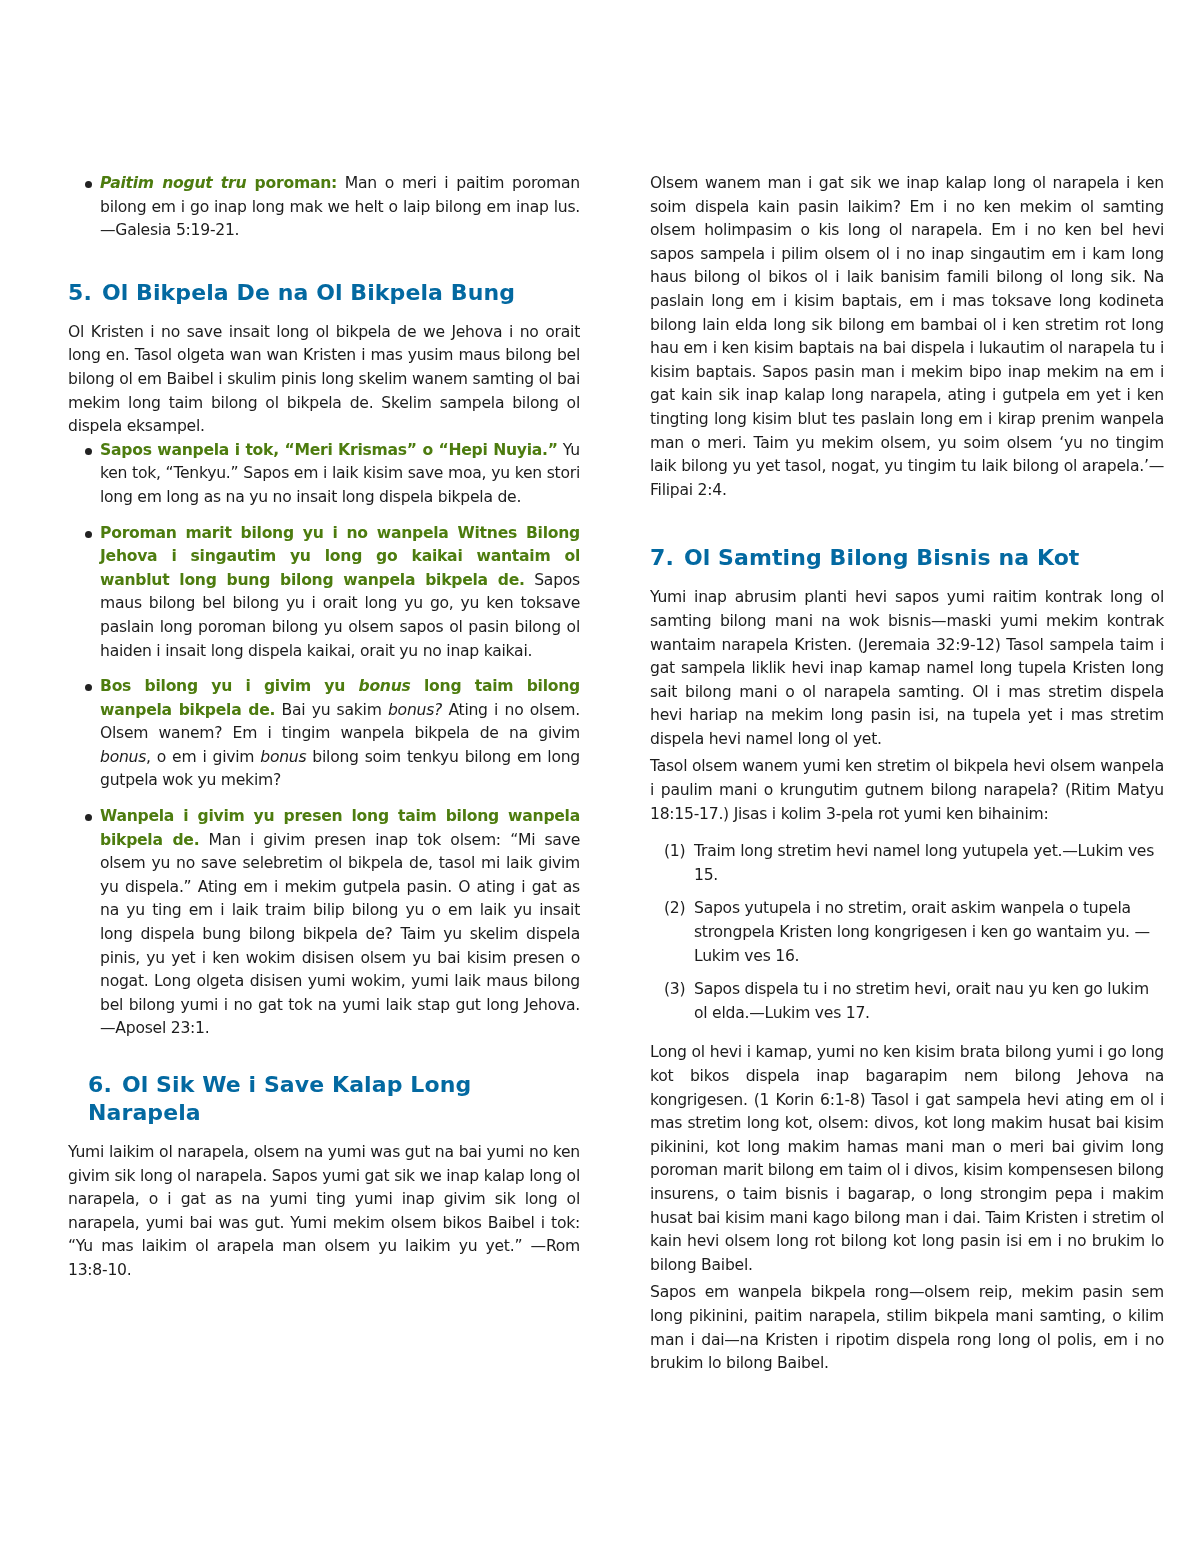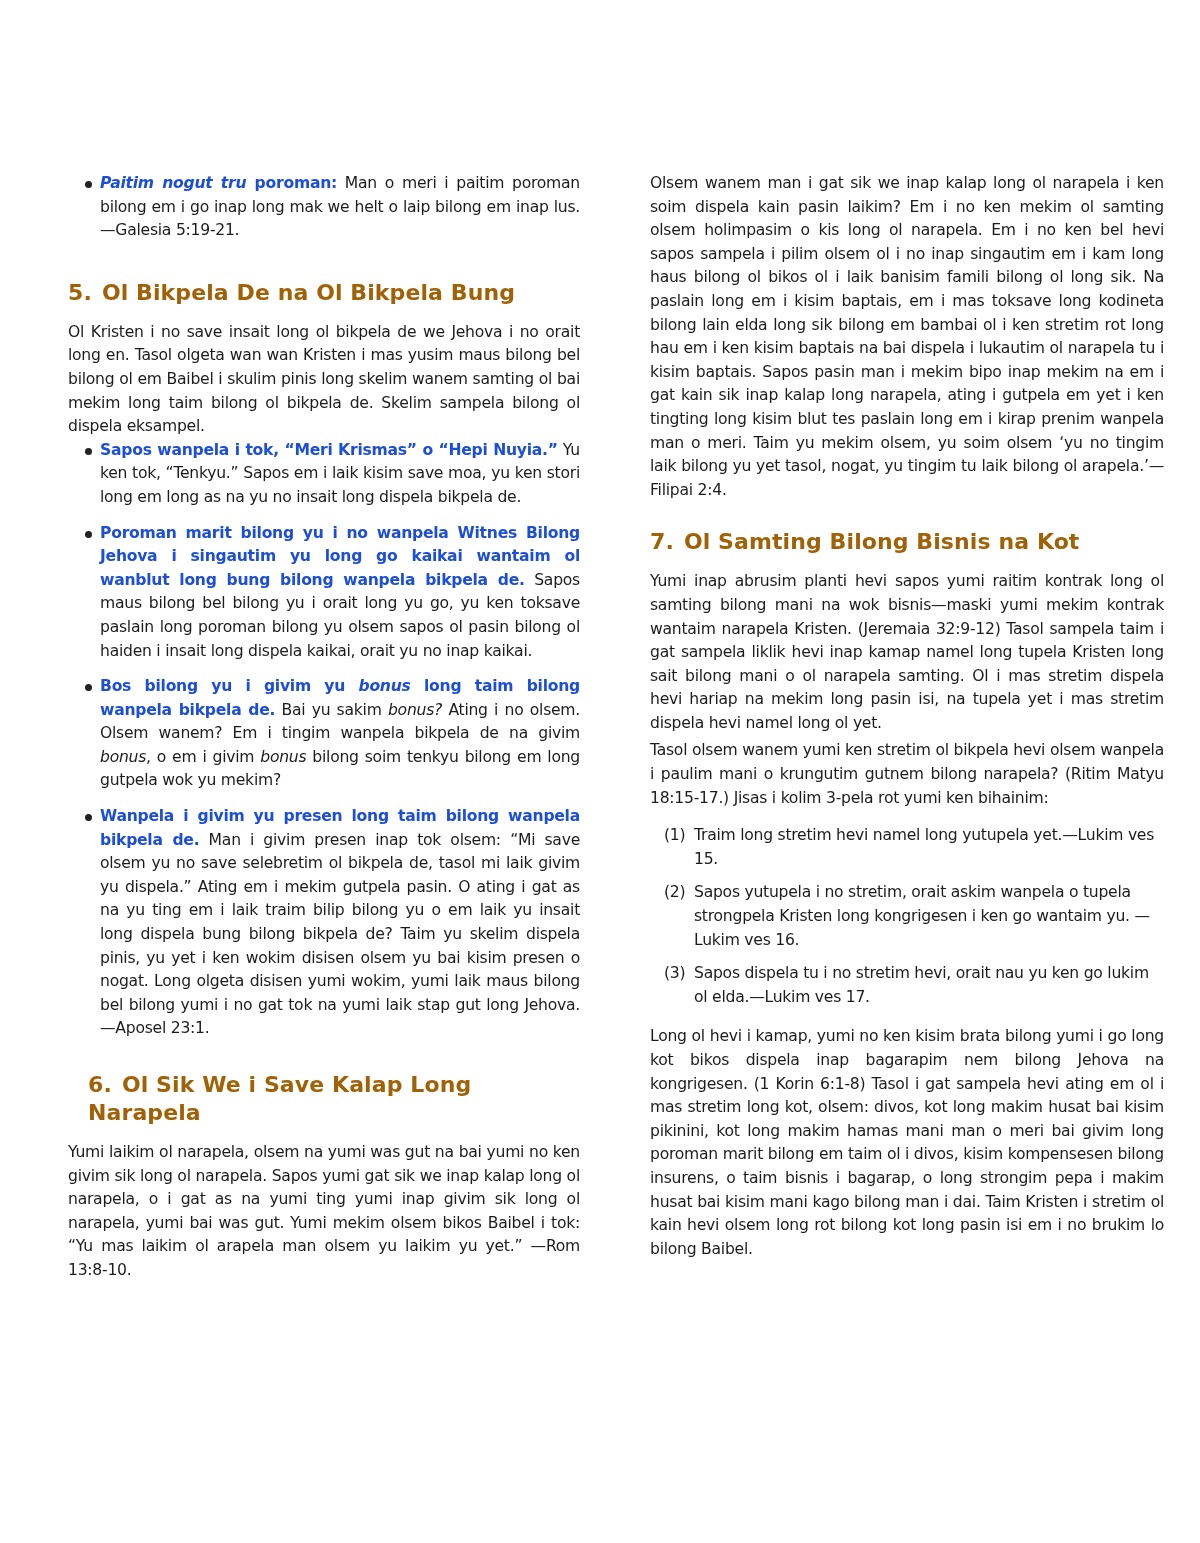--- a/index.html
+++ b/index.html
@@ -18,33 +18,33 @@
     p { margin: 0; }
     ul.bullets { list-style: none; margin: 0; padding: 0; }
     ul.bullets li {
       position: relative; padding-left: 32px; margin-left: 0;
     }
     ul.bullets li + li { margin-top: 12px; }
     .bullet-dot {
       position: absolute; left: 17px; top: 9px; width: 7px; height: 7px;
       border-radius: 50%; background: #222;
     }
-    .lead { font-weight: bold; color: #1d4ed8; }
+    .lead { font-weight: bold; color: #4d7c0f; }
     .lead i, em.it { font-style: italic; }
     h2 {
       margin: 0; font-size: 22px; line-height: 28px; font-weight: bold;
-      color: #a16207; letter-spacing: 0.1px; text-align: left;
+      color: #0369a1; letter-spacing: 0.1px; text-align: left;
     }
     h2 .num { margin-right: 10px; }
     .sec-left-5 { margin-top: 36px; }
     .after-head { margin-top: 14px; }
     .list-gap { margin-top: 16px; }
     .sec-left-6 { margin-top: 30px; margin-left: 20px; }
     .para-gap { margin-top: 4px; }
-    .sec-right-7 { margin-top: 26px; }
+    .sec-right-7 { margin-top: 42px; }
     ol.steps { list-style: none; margin: 14px 0 0 0; padding: 0; }
     ol.steps li { position: relative; padding-left: 44px; padding-right: 8px; text-align: left; }
     ol.steps li + li { margin-top: 10px; }
     ol.steps .marker { position: absolute; left: 14px; top: 0; }
   </style>
 </head>
 <body>
 
 <div class="col col-left">
   <ul class="bullets">
@@ -102,13 +102,14 @@
       <span class="marker">(2)</span>
       <span>Sapos yutupela i no stretim, orait askim wanpela o tupela strongpela Kristen long kongrigesen i ken go wantaim yu. —Lukim ves 16.</span>
     </li>
     <li>
       <span class="marker">(3)</span>
       <span>Sapos dispela tu i no stretim hevi, orait nau yu ken go lukim ol elda.—Lukim ves 17.</span>
     </li>
   </ol>
 
   <p class="list-gap">Long ol hevi i kamap, yumi no ken kisim brata bilong yumi i go long kot bikos dispela inap bagarapim nem bilong Jehova na kongrigesen. (1 Korin 6:1-8) Tasol i gat sampela hevi ating em ol i mas stretim long kot, olsem: divos, kot long makim husat bai kisim pikinini, kot long makim hamas mani man o meri bai givim long poroman marit bilong em taim ol i divos, kisim kompensesen bilong insurens, o taim bisnis i bagarap, o long strongim pepa i makim husat bai kisim mani kago bilong man i dai. Taim Kristen i stretim ol kain hevi olsem long rot bilong kot long pasin isi em i no brukim lo bilong Baibel.</p>
+  <p class="para-gap">Sapos em wanpela bikpela rong—olsem reip, mekim pasin sem long pikinini, paitim narapela, stilim bikpela mani samting, o kilim man i dai—na Kristen i ripotim dispela rong long ol polis, em i no brukim lo bilong Baibel.</p>
 </div>
 
 </body></html>

